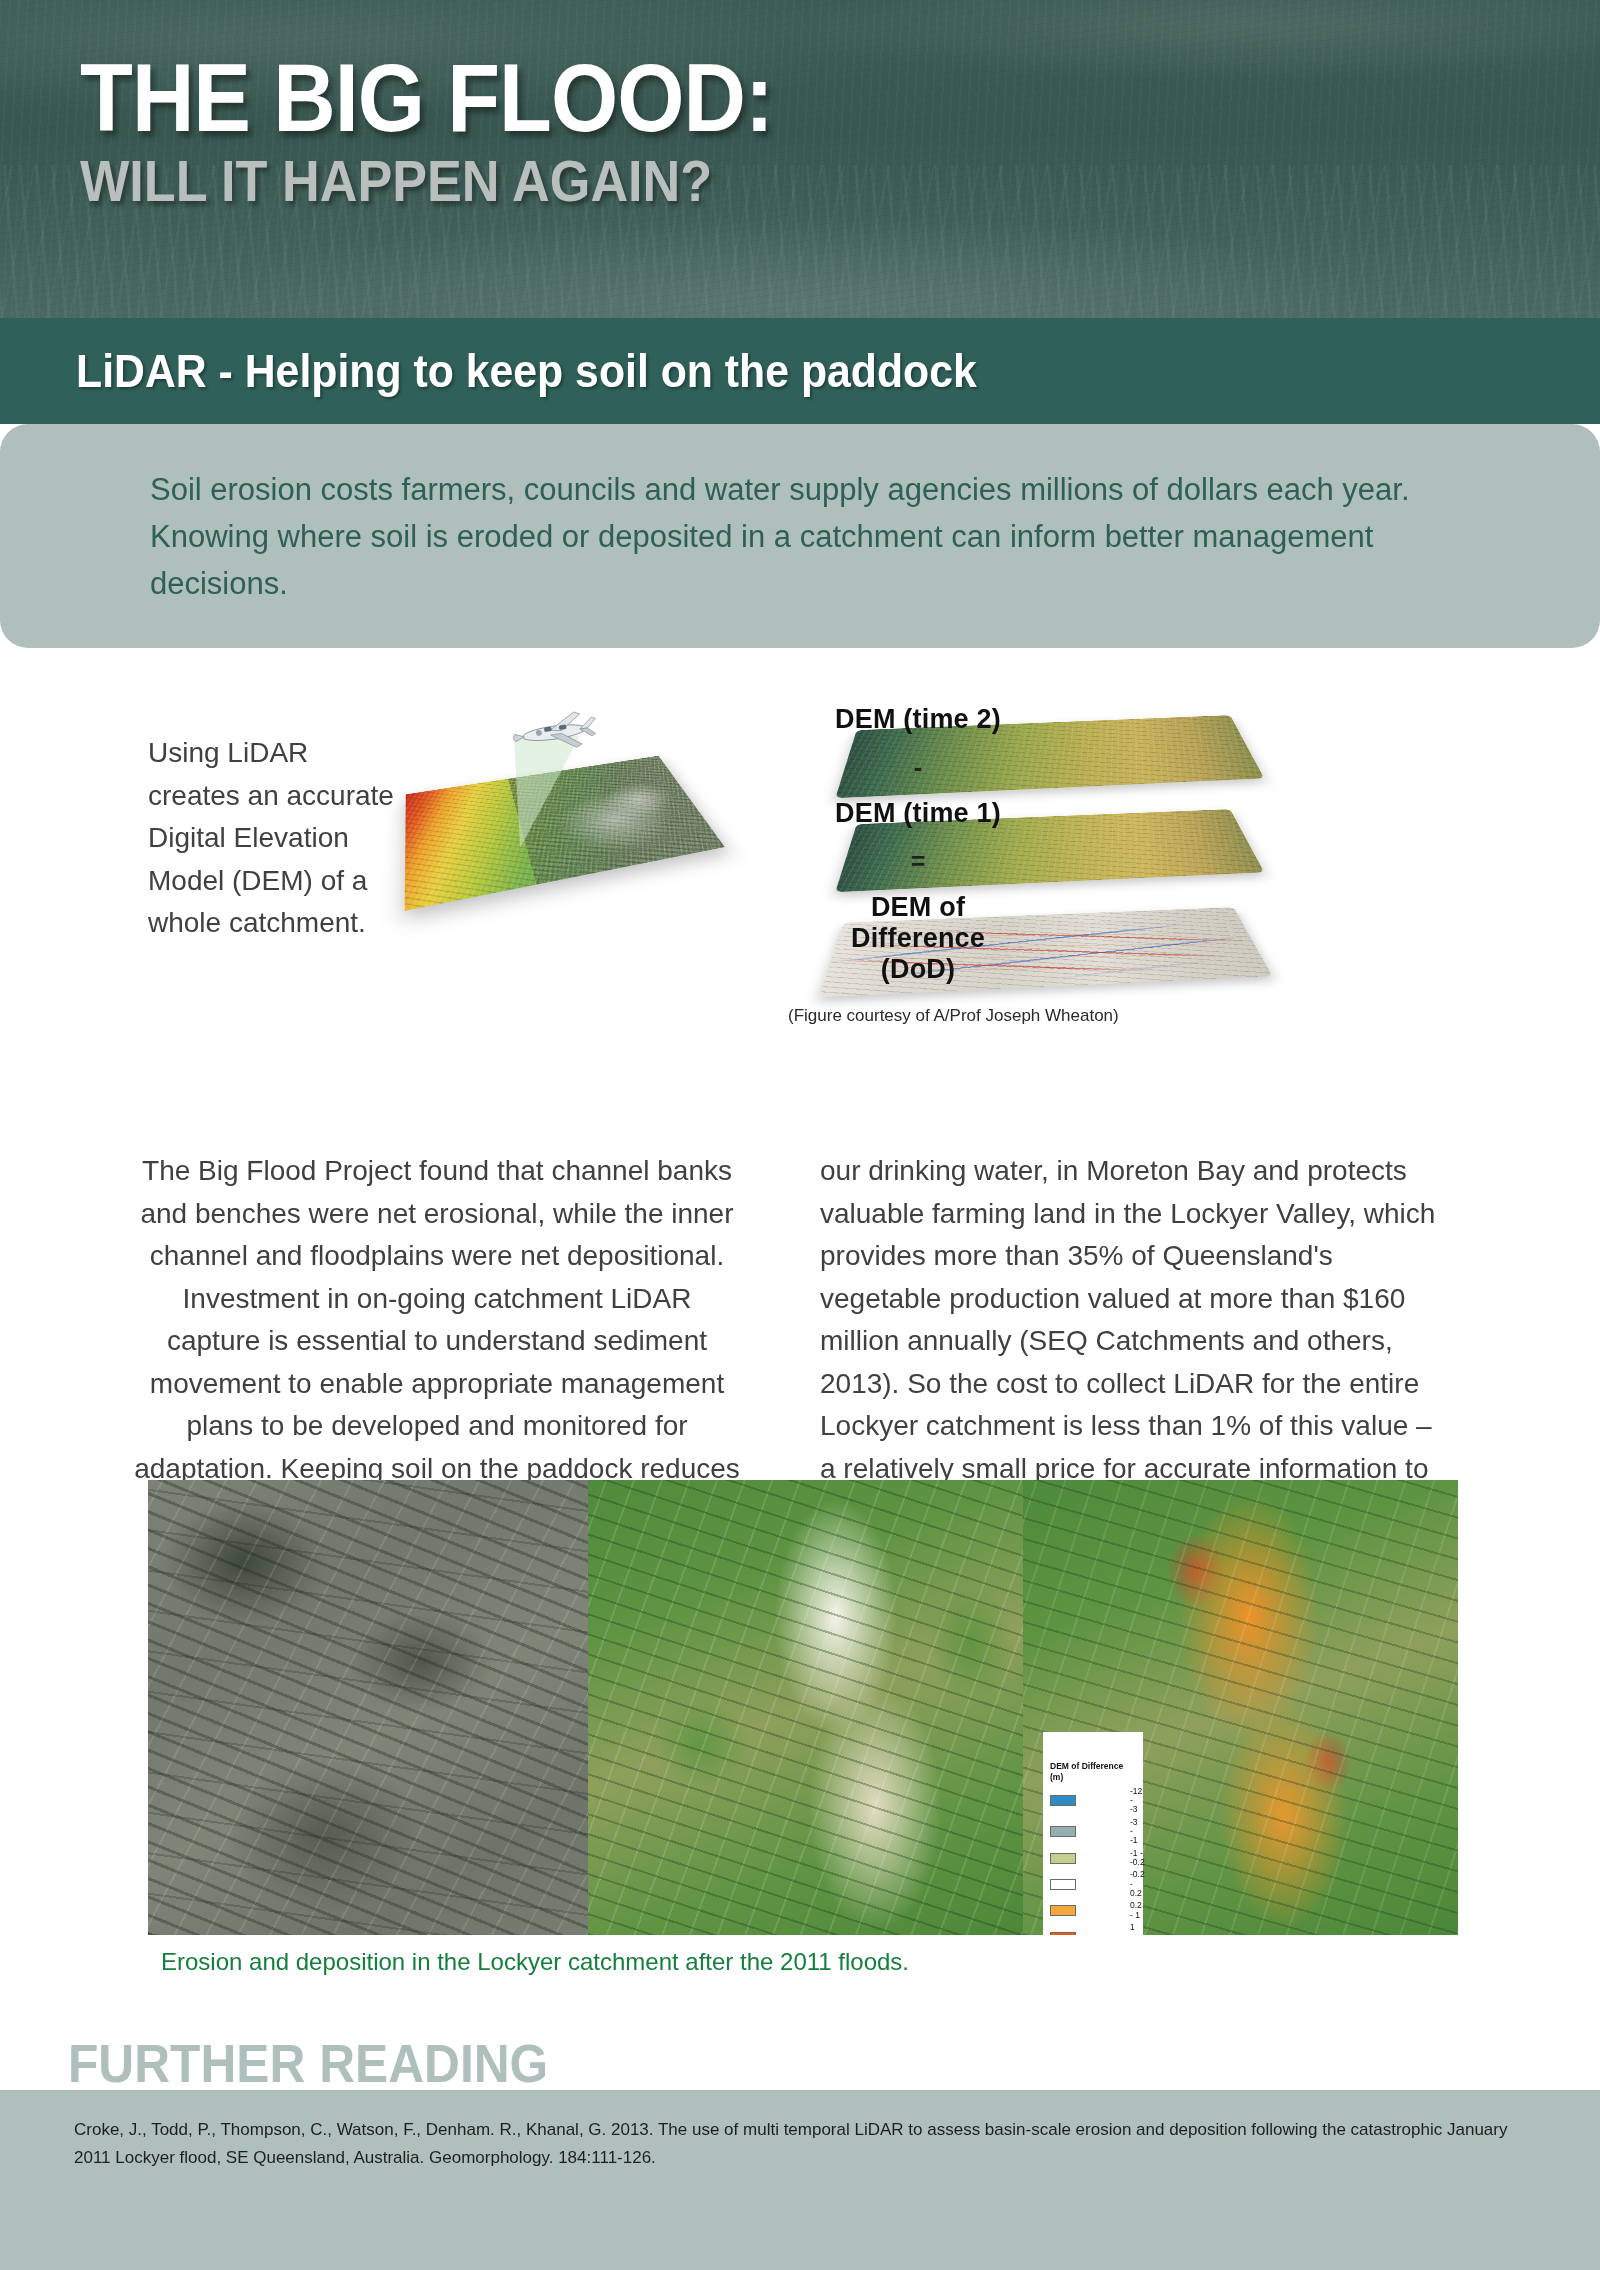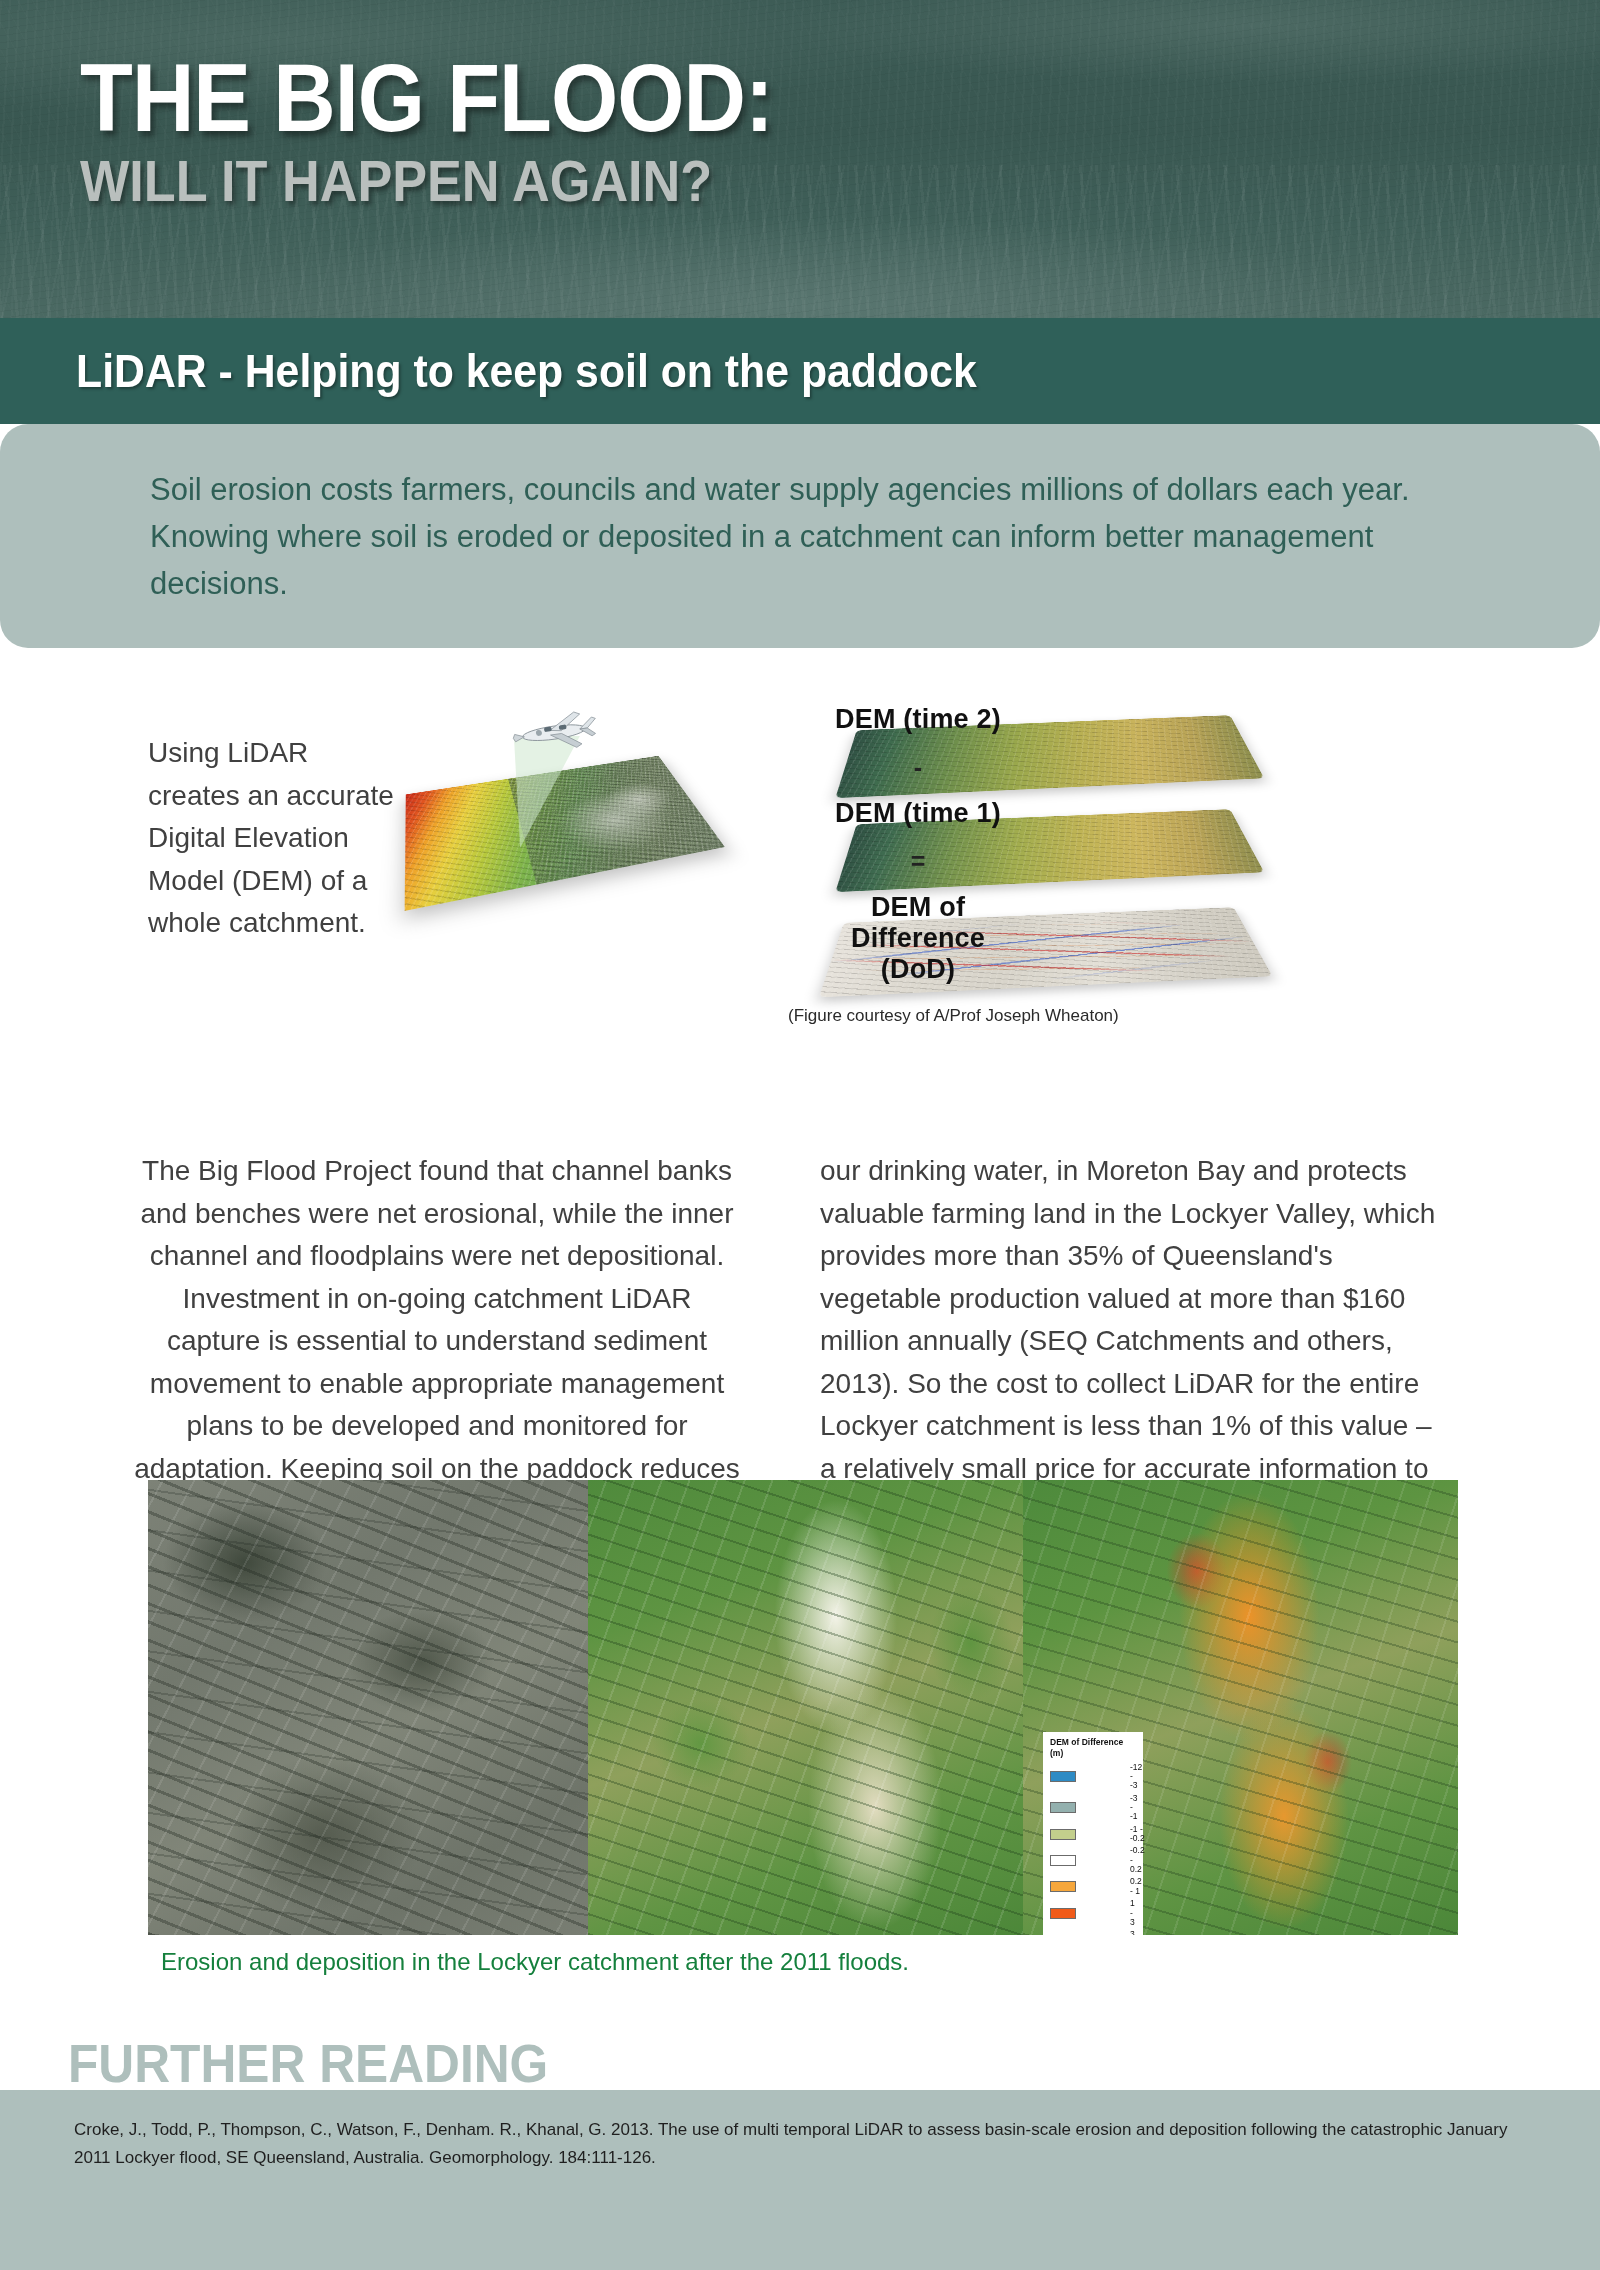--- a/index.html
+++ b/index.html
@@ -230,21 +230,21 @@
       repeating-linear-gradient(16deg, rgba(30,60,26,.30) 0 2px, rgba(0,0,0,0) 2px 20px),
       repeating-linear-gradient(-72deg, rgba(255,255,255,.10) 0 2px, rgba(0,0,0,0) 2px 27px);
   }
 
   
   .dod-legend {
     position:absolute; left:20px; top:252px; width:100px;
     background:#ffffff; padding:6px 7px 7px 7px;
     font-size:8.5px; color:#111; line-height:1.1;
   }
-  .dod-legend-title { font-weight:bold; font-size:8.5px; margin-bottom:2px; }
+  .dod-legend-title { font-weight:bold; font-size:8.5px; margin-bottom:2px;margin-top:24px; }
   .dod-legend-unit { font-weight:bold; font-size:8.5px; margin-bottom:4px; }
   .dod-row { display:flex; align-items:center; margin-bottom:3px;gap:48px; }
   .dod-sw { width:26px; height:11px; border:.5px solid #6b6b6b; margin-right:6px; flex:none; }
   .dod-lbl { font-size:8.5px; }
 
   .photo-caption { position:absolute; left:152px; top:1948px; font-size:24px; color:#15803d;margin-left:9px; }
 
   
   .fr-heading {
     position:absolute; left:68px; top:2032px;

